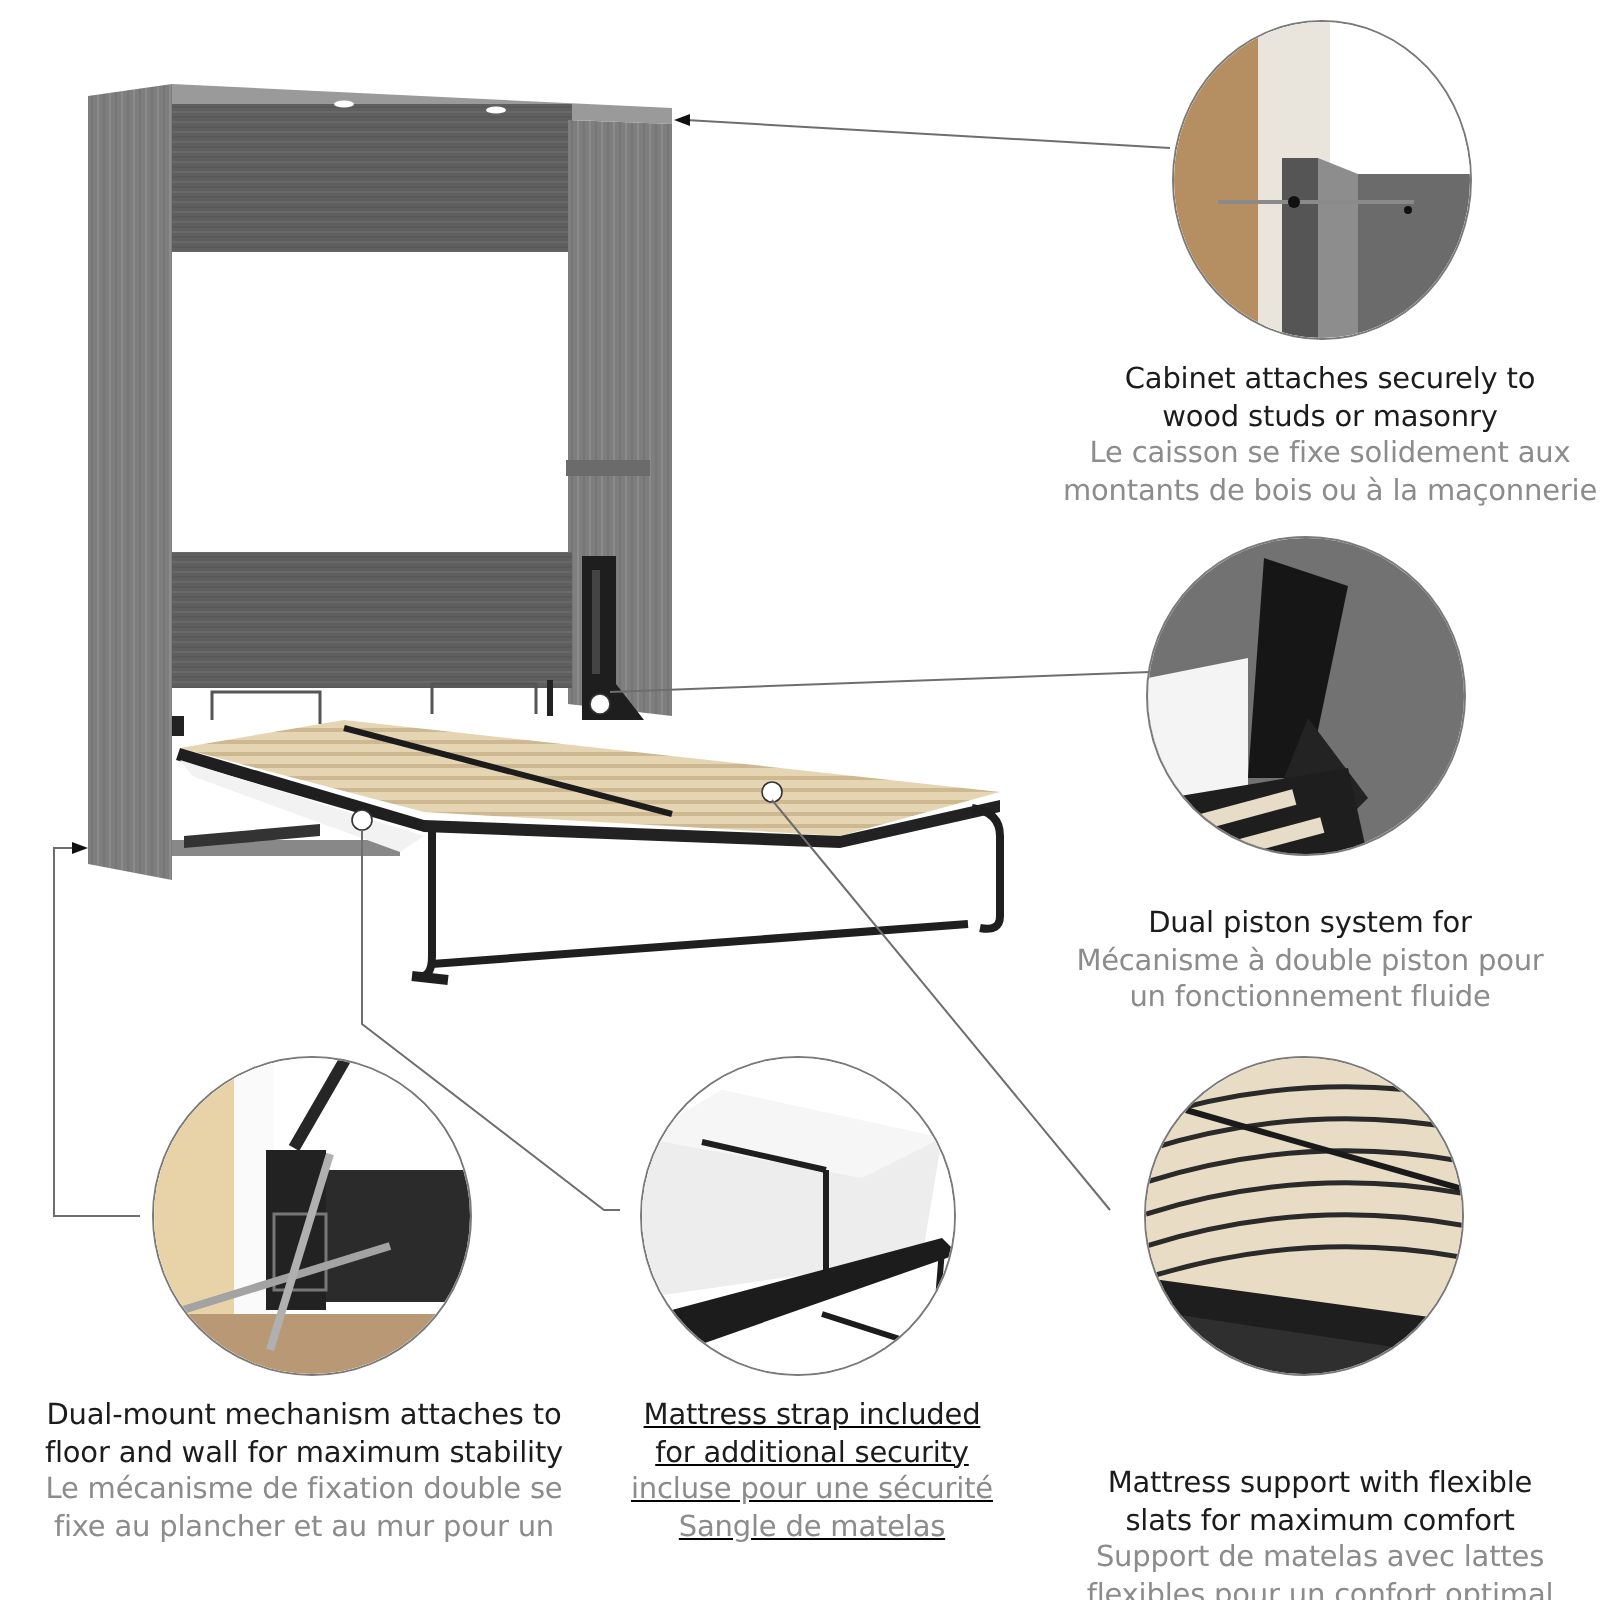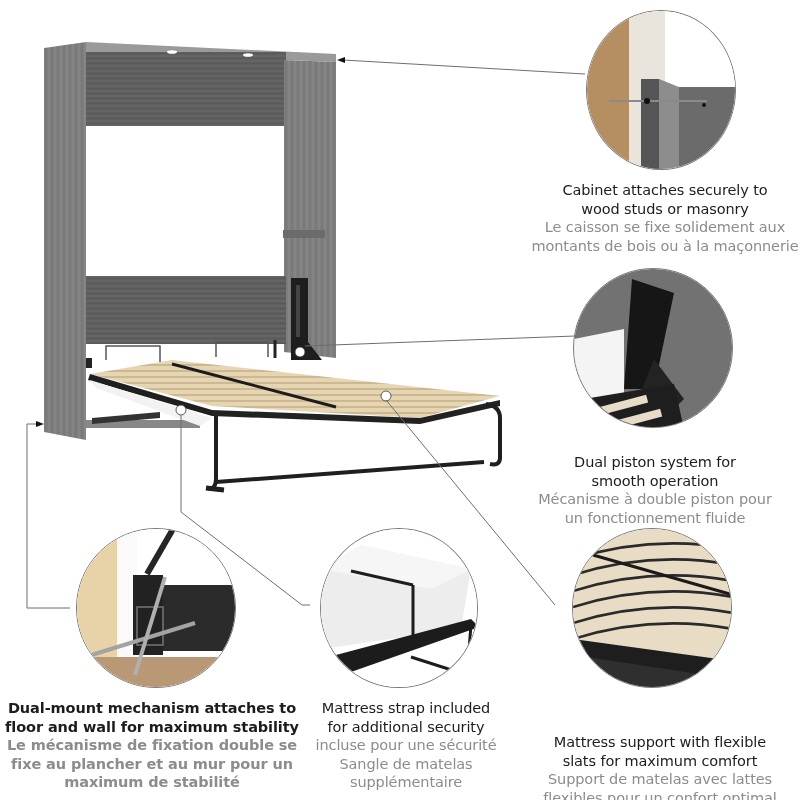--- a/index.html
+++ b/index.html
@@ -166,39 +166,36 @@
 
 <div class="caption" style="left:520px;top:181px;width:290px;">
   <span class="en">Cabinet attaches securely to</span>
   <span class="en">wood studs or masonry</span>
   <span class="fr">Le caisson se fixe solidement aux</span>
   <span class="fr">montants de bois ou à la maçonnerie</span>
 </div>
 
 <div class="caption" style="left:510px;top:453px;width:290px;">
   <span class="en">Dual piston system for</span>
-  <span class="en">smooth operation</span>
   <span class="fr">Mécanisme à double piston pour</span>
   <span class="fr">un fonctionnement fluide</span>
 </div>
 
-<div class="caption" style="left:2px;top:699px;width:300px;font-weight:bold;">
+<div class="caption" style="left:2px;top:699px;width:300px;">
   <span class="en">Dual-mount mechanism attaches to</span>
   <span class="en">floor and wall for maximum stability</span>
   <span class="fr">Le mécanisme de fixation double se</span>
   <span class="fr">fixe au plancher et au mur pour un</span>
-  <span class="fr">maximum de stabilité</span>
-</div>
-
-<div class="caption" style="left:296px;top:699px;width:220px;">
+</div>
+
+<div class="caption" style="left:296px;top:699px;width:220px;text-decoration:underline;">
   <span class="en">Mattress strap included</span>
   <span class="en">for additional security</span>
   <span class="fr">incluse pour une sécurité</span>
   <span class="fr">Sangle de matelas</span>
-  <span class="fr">supplémentaire</span>
 </div>
 
 <div class="caption" style="left:520px;top:733px;width:280px;">
   <span class="en">Mattress support with flexible</span>
   <span class="en">slats for maximum comfort</span>
   <span class="fr">Support de matelas avec lattes</span>
   <span class="fr">flexibles pour un confort optimal</span>
 </div>
 
 </body></html>

